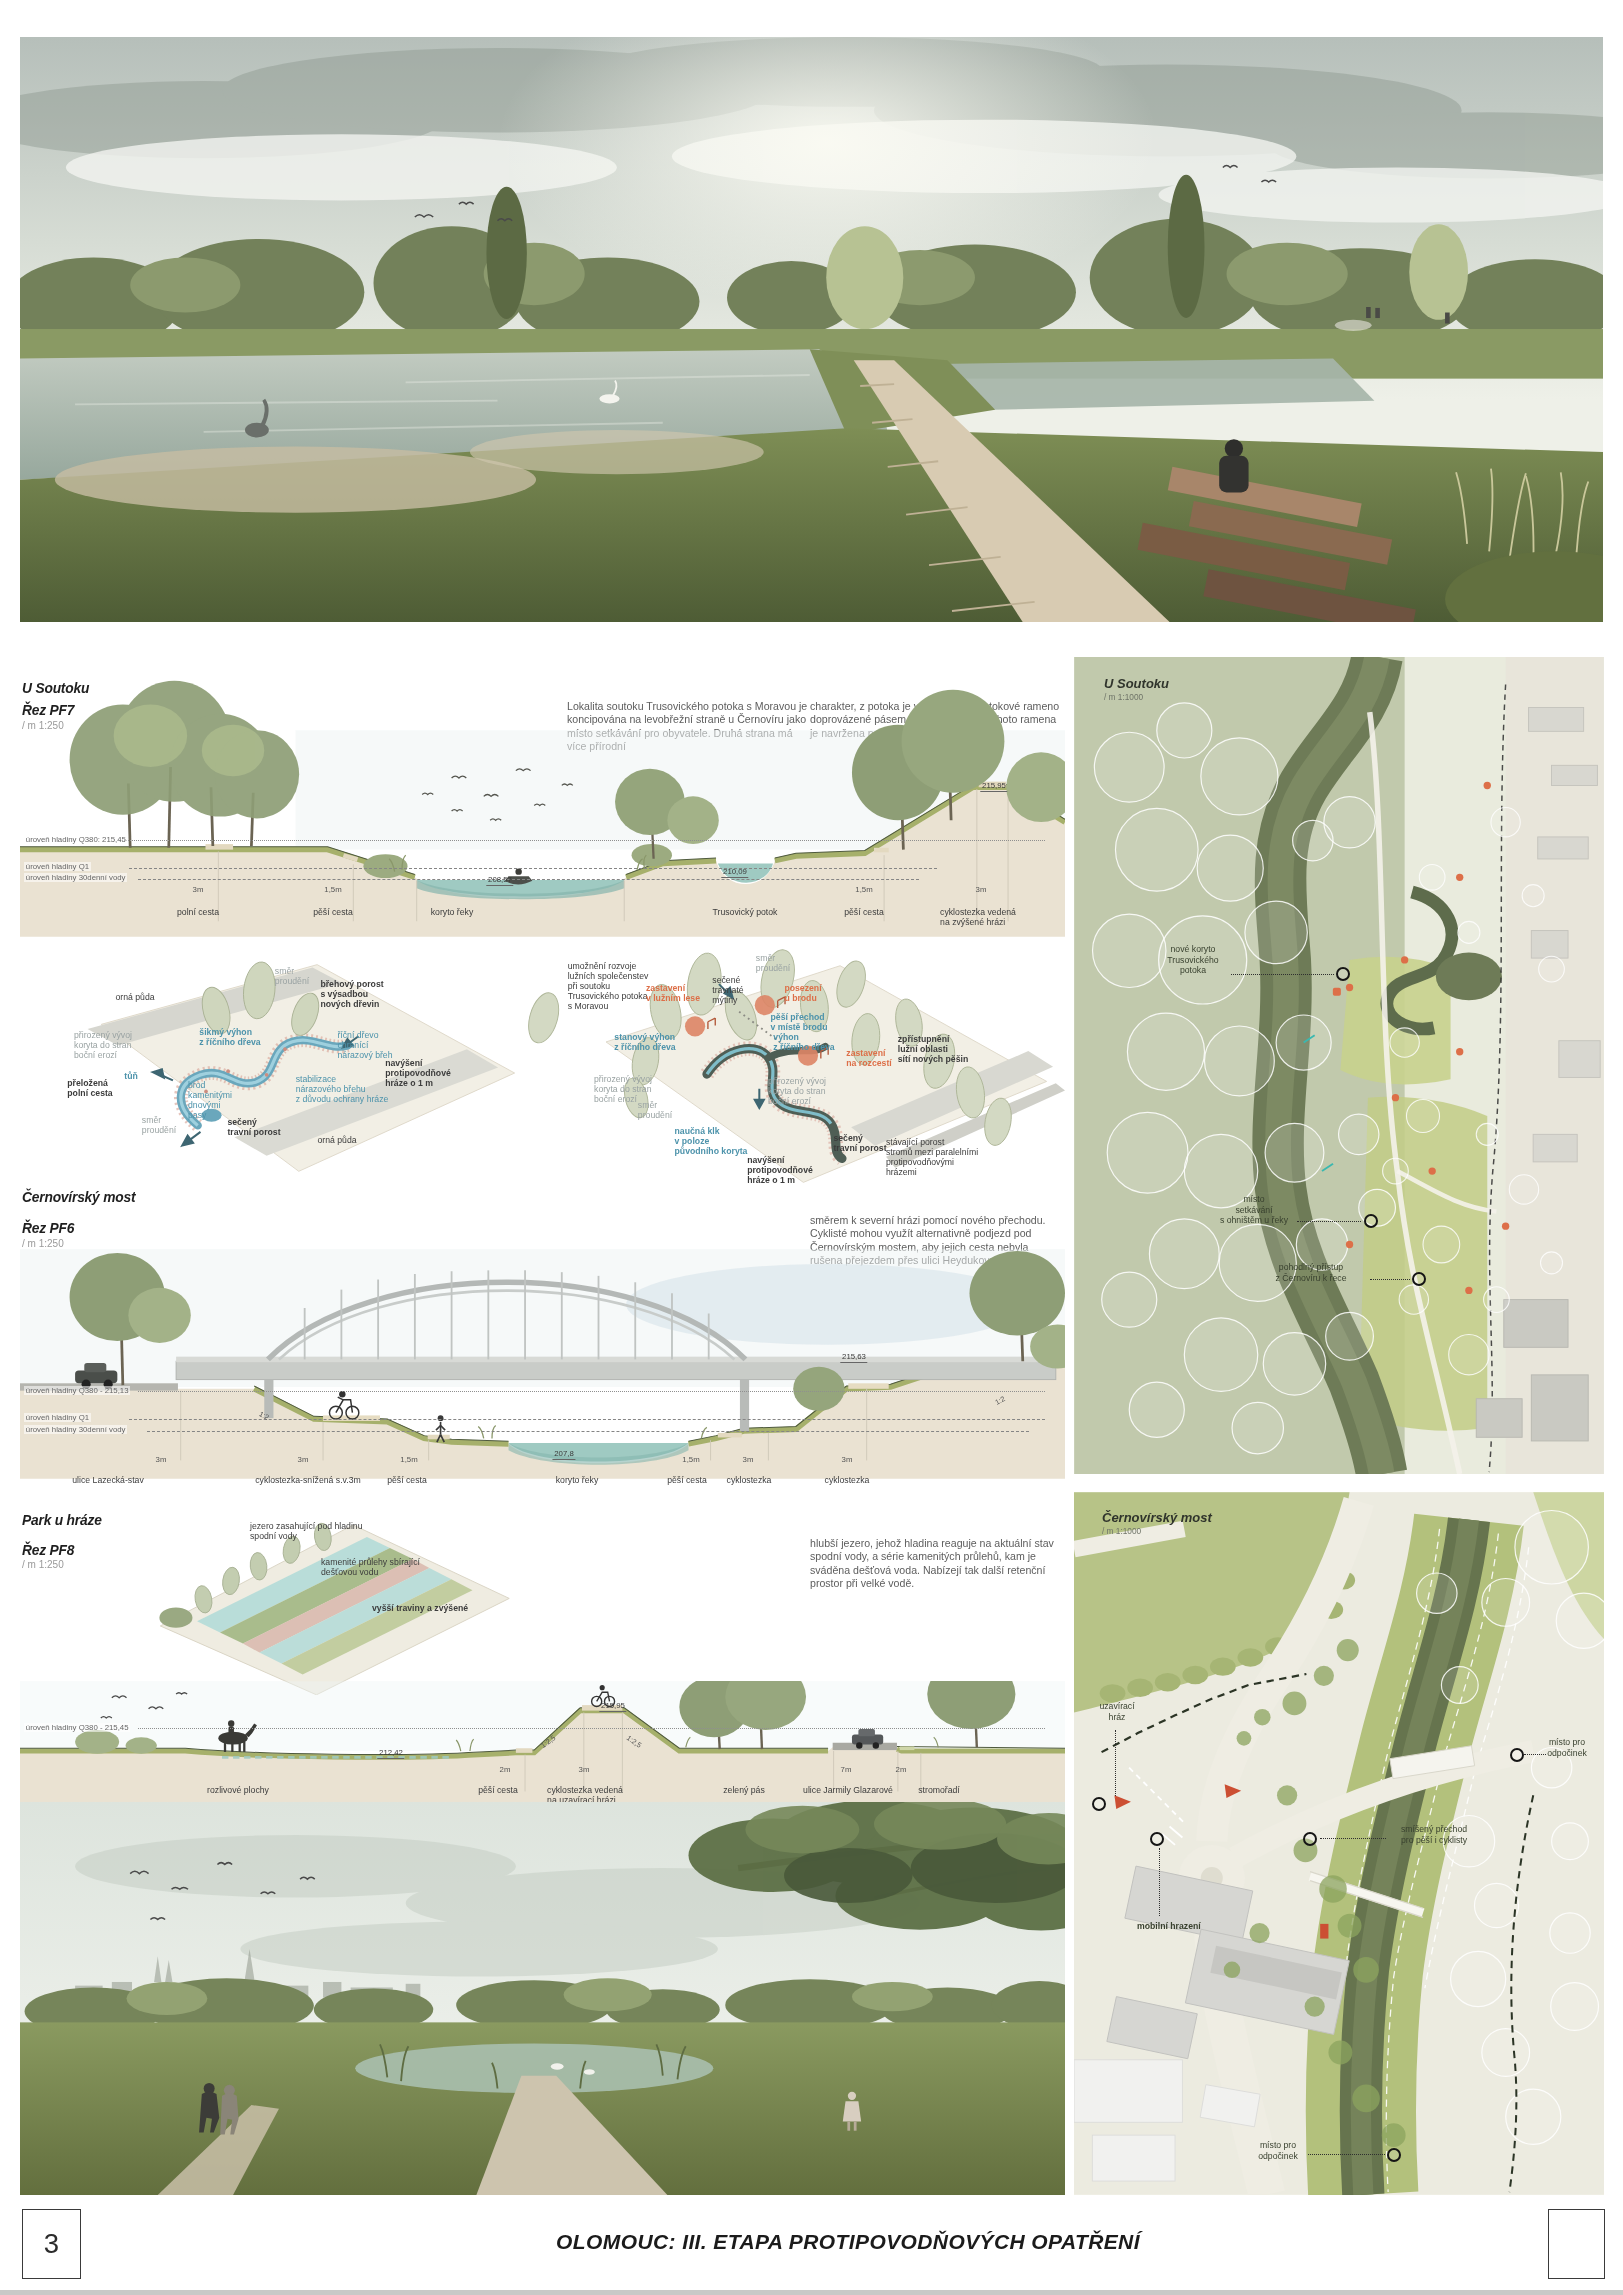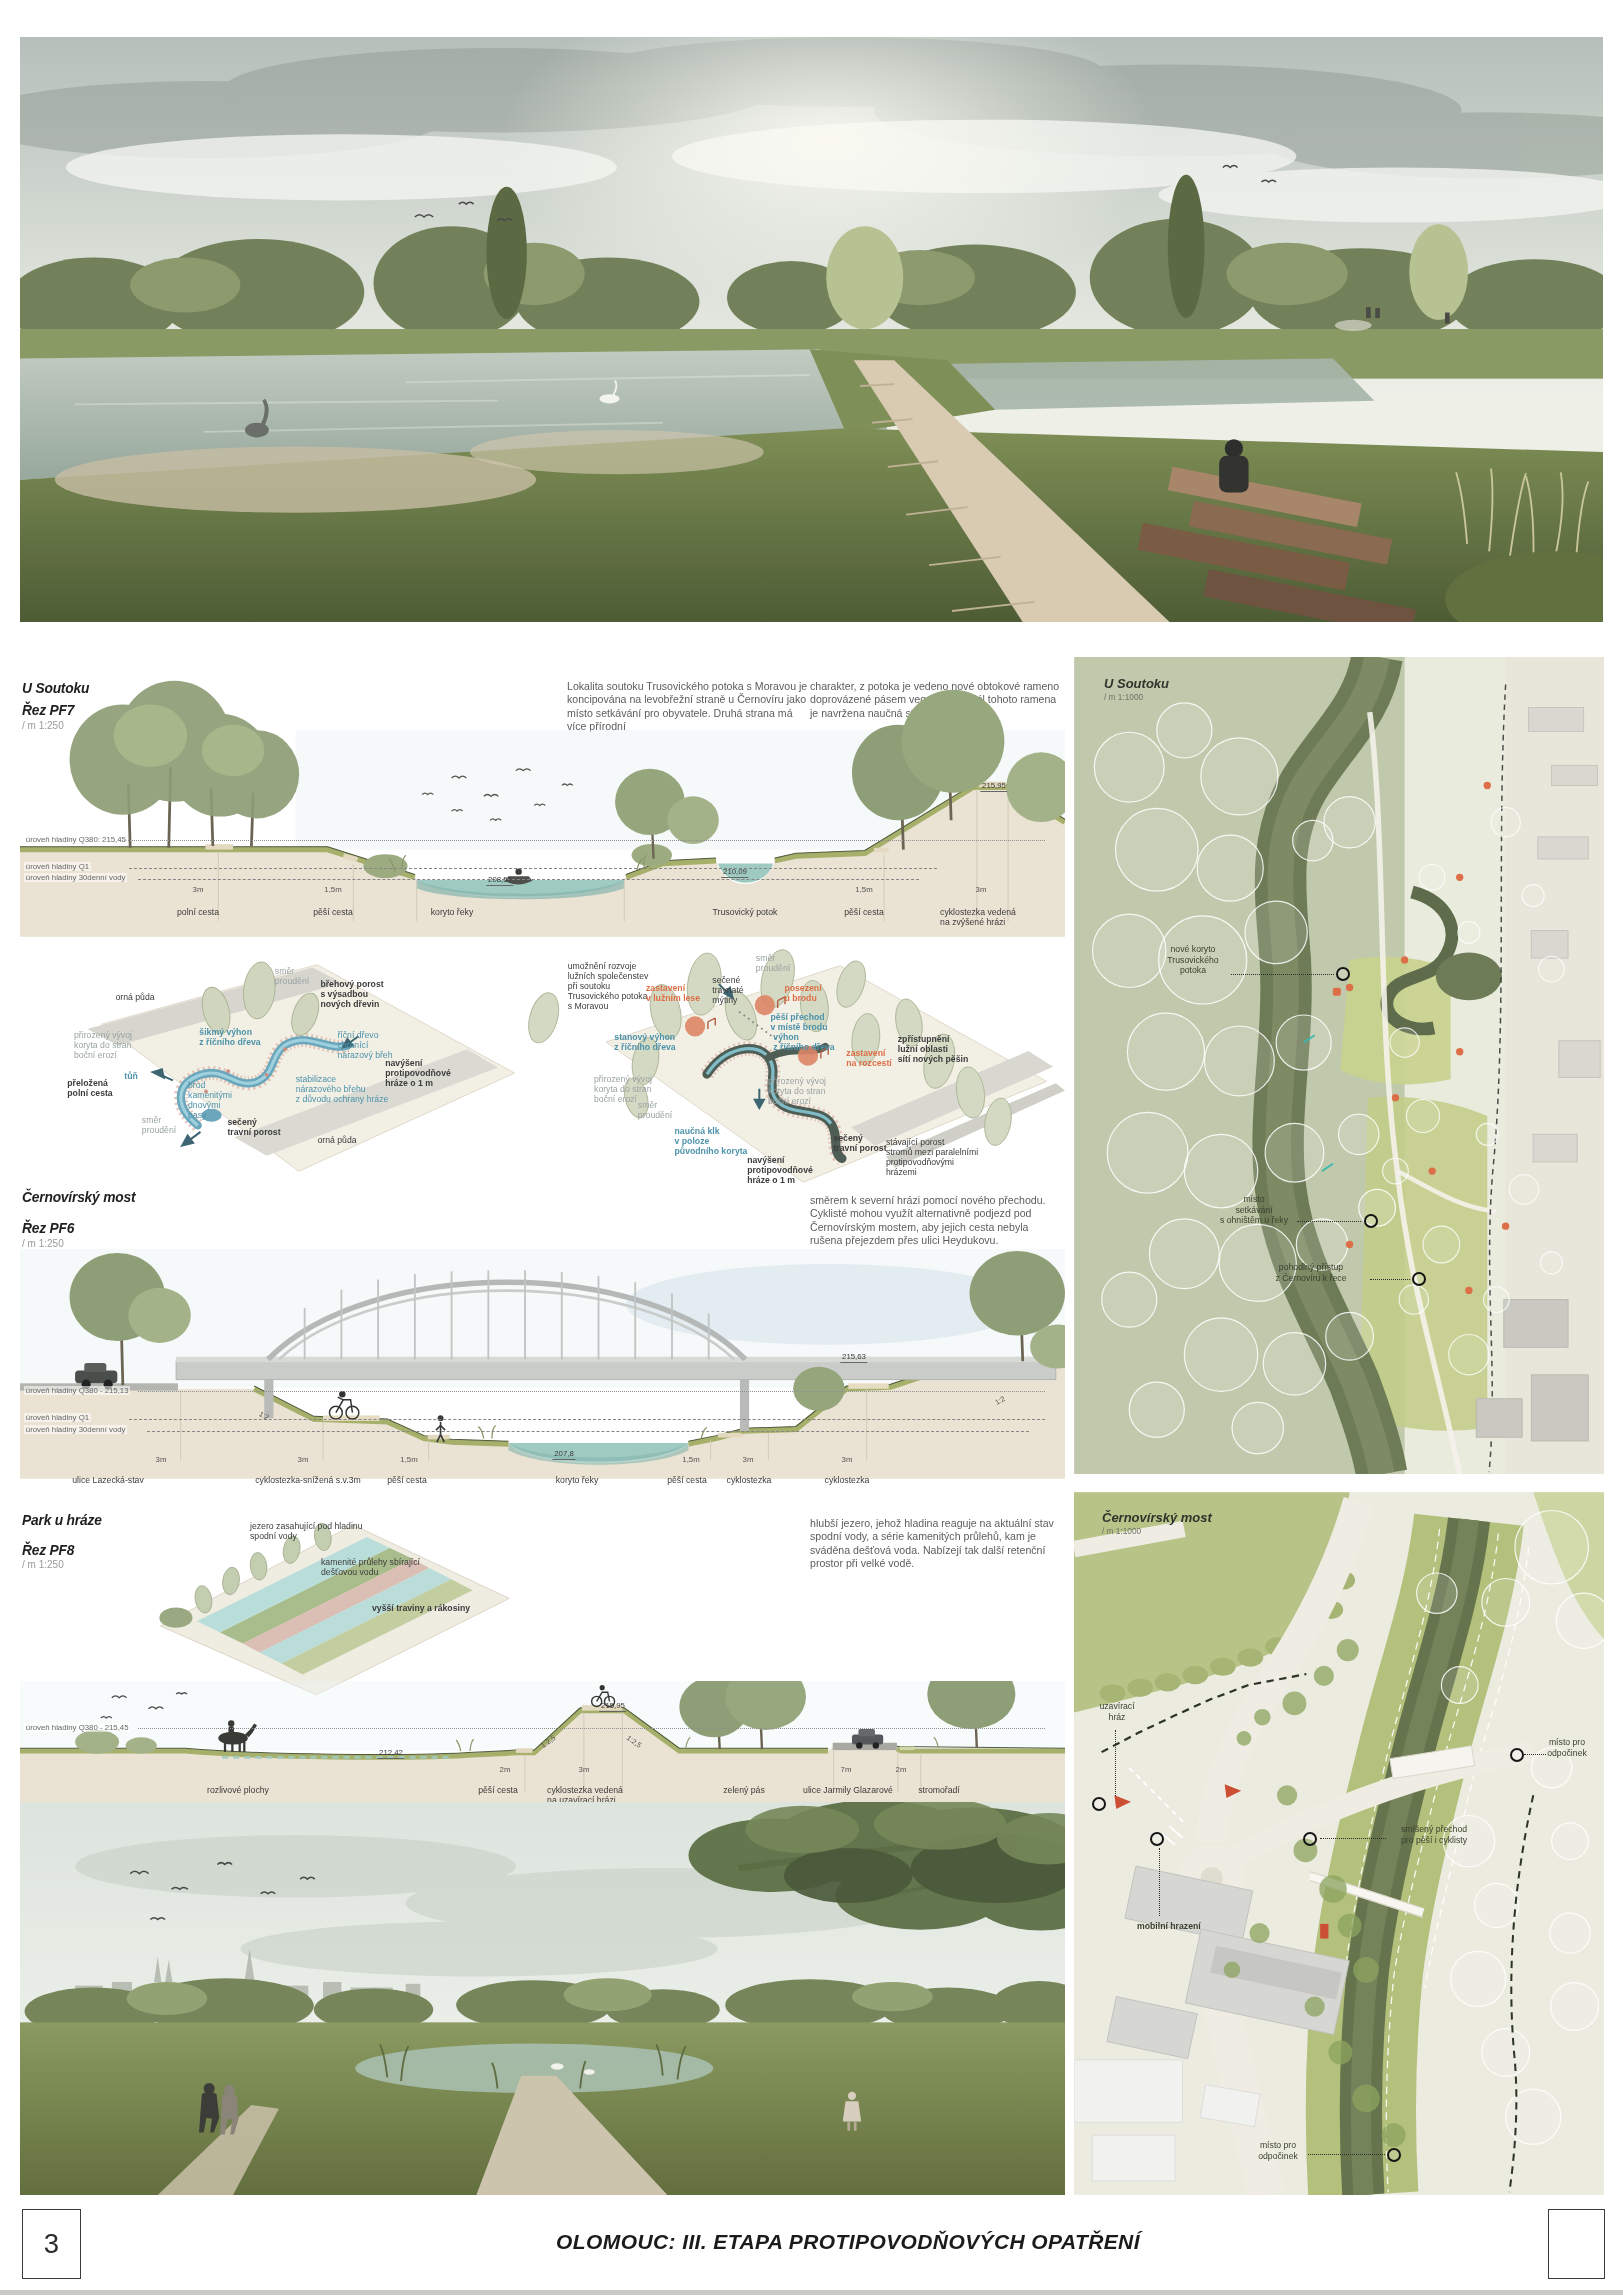--- a/index.html
+++ b/index.html
@@ -1,21 +1,21 @@
 <!DOCTYPE html>
 <html style="font-size:14.7px"><head>
 <meta charset="utf-8">
 <style>
   html,body{margin:0;padding:0;background:#fff;}
   .board{position:relative;width:1624px;height:2296px;background:#fff;font-family:"Liberation Sans",sans-serif;overflow:hidden;}
   .abs{position:absolute;}
   svg{display:block;}
   .sec-title,.sec-cut{position:absolute;font-style:italic;font-weight:700;font-size:13.8px;color:#1f1f1f;letter-spacing:-0.2px;white-space:pre;}
   .sec-scale{position:absolute;font-size:10px;color:#9a9a9a;}
-  .para{position:absolute;width:244px;font-size:10.6px;line-height:13.3px;color:#5d5d5d;}
+  .para{position:absolute;width:244px;font-size:10.6px;line-height:13.3px;color:#5d5d5d;margin-top:20px;}
   .lab{position:absolute;transform:translateX(-50%);font-size:8.7px;line-height:10px;color:#3c3c3c;white-space:pre-line;}
   .lab.left{transform:none;text-align:left;}
   .dim{position:absolute;transform:translateX(-50%);font-size:7.8px;color:#555;}
   .lev{position:absolute;font-size:7.8px;color:#666;background:rgba(255,255,255,.55);padding:0 1.8px;z-index:5;}
   .elev{position:absolute;transform:translateX(-50%);font-size:7.8px;color:#3a3a3a;border-bottom:0.9px solid #666;padding:0 1.8px 0.9px;z-index:5;}
   .slope{position:absolute;font-size:7.3px;color:#555;z-index:5;}
   .blue{color:#4d93ab;}
   .orange{color:#dd6f48;}
   .gray{color:#9aa3a3;}
   .b{font-weight:700;}
@@ -546,21 +546,21 @@
           <ellipse cx="188" cy="42" rx="9" ry="15" transform="rotate(10 188 42)"></ellipse>
           <ellipse cx="222" cy="28" rx="9" ry="15" transform="rotate(-8 222 28)"></ellipse>
       </g>
       <ellipse cx="62" cy="116" rx="18" ry="11" fill="#9aa982"></ellipse>
     </svg>
   </div>
   <div class="lab left" style="left:250px;top:1521px">jezero zasahující pod hladinu
 spodní vody</div>
   <div class="lab left" style="left:321px;top:1557px">kamenité průlehy sbírající
 dešťovou vodu</div>
-  <div class="lab left b" style="left:372px;top:1603px">vyšší traviny a rákosiny</div>
+  <div class="lab left b" style="left:372px;top:1603px">vyšší traviny a zvýšené</div>
 
   <div class="abs" style="left:20px;top:1681px;width:1045px;height:129px">
     <svg viewBox="0 0 1138 140" width="1045" height="129">
       <rect x="0" y="0" width="1138" height="76" fill="#eef4f4" opacity=".4"></rect>
       <path d="M0,76 L180,76 C260,83 420,85 500,80 L540,78 L560,78 L610,32 L658,32 L718,76 L880,76 L885,72 L955,72 L960,76 L1138,76 L1138,140 L0,140 Z" fill="#eae2d2"></path>
       <g stroke="#a6b06b" stroke-width="5.5" fill="none">
         <path d="M0,76 L180,76 C260,83 420,85 500,80 L540,78 L560,78 L610,32 L658,32 L718,76 L880,76"></path>
         <path d="M955,74 L960,76 L1138,76"></path>
       </g>
       <g stroke="#4f5a3e" stroke-width="1.1" fill="none">

